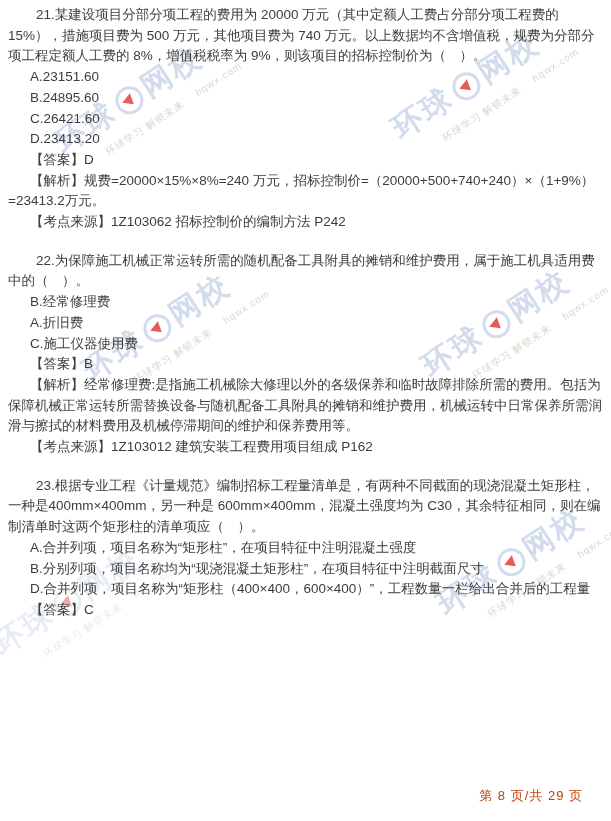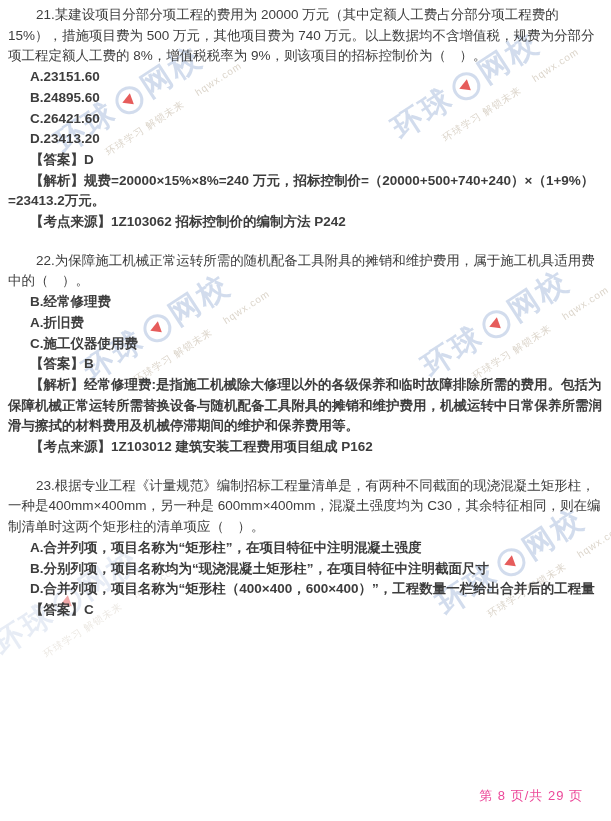--- a/index.html
+++ b/index.html
@@ -13,26 +13,26 @@
   }
   
   .content{
     position:absolute;left:8px;right:6px;top:5px;
     z-index:2;
     font-size:13.5px;
     line-height:20.7px;
   }
   .content p{margin:0;}
   .stem{text-indent:28px;}
-  .opt,.meta{text-indent:22px;font-weight:bold;}
+  .opt,.meta{text-indent:22px;}
   .qblock + .qblock{margin-top:18px;}
   
   .footer{
     position:absolute;right:28px;bottom:16px;z-index:2;
-    font-size:13px;color:#ec4899;letter-spacing:1px;
+    font-size:13px;color:#c2410c;letter-spacing:1px;
   }
   
   :root{--wm-text:#cbd7ea;--wm-accent:#e2403f;}
   .wm{
     position:absolute;z-index:1;
     transform:rotate(-33deg);
     pointer-events:none;
     opacity:.85;
     white-space:nowrap;
   }

